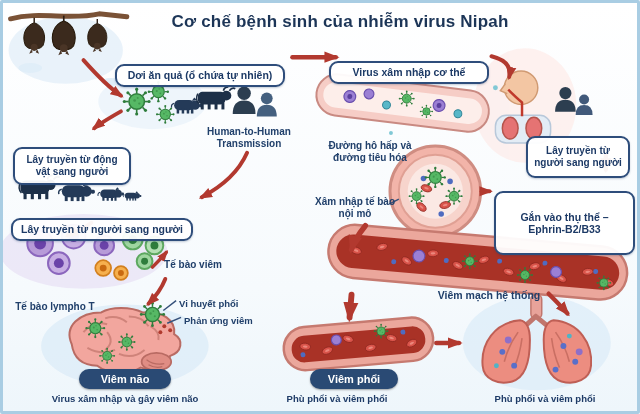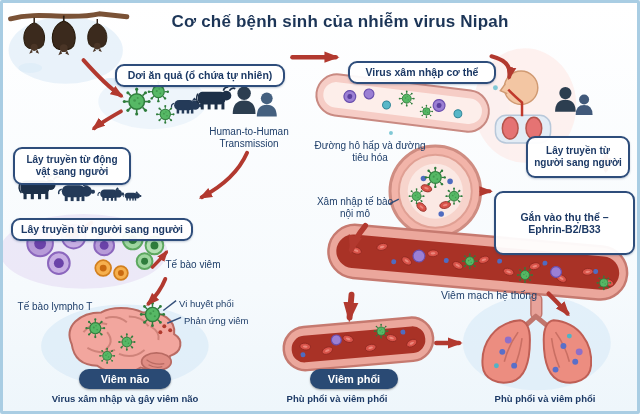--- a/index.html
+++ b/index.html
@@ -6,21 +6,21 @@
   html,body { width:640px; height:414px; }
   body { font-family: "Liberation Sans", sans-serif; background:#ffffff; }
   .canvas { position:relative; width:640px; height:414px; background:linear-gradient(180deg,#ffffff 0%,#f6fafd 70%,#eef6fb 100%);
             border:3px solid #a9cde3; border-radius:2px; overflow:hidden; }
   .art { position:absolute; inset:0; width:100%; height:100%; z-index:1; }
   .txt { position:absolute; z-index:2; color:#1d3a66; }
   .title { left:70px; right:30px; top:9px; text-align:center; font-size:17px; font-weight:bold; color:#1c3557; letter-spacing:.2px; }
   .box { position:absolute; z-index:2; background:rgba(255,255,255,.95); border:2px solid #2e4d7b; border-radius:9px;
          color:#1d3a66; font-weight:bold; display:flex; align-items:center; justify-content:center;
          text-align:center; line-height:1.18; padding:2px 5px; box-shadow:0 1px 2px rgba(30,60,100,.25);margin-top:17px; }
-  .lbl { position:absolute; z-index:2; color:#21406b; font-weight:normal; text-align:center; line-height:1.2; }
+  .lbl { position:absolute; z-index:2; color:#21406b; font-weight:bold; text-align:center; line-height:1.2; }
   .badge { position:absolute; z-index:2; background:#2a4a74; color:#ffffff; border-radius:11px; font-weight:bold;
            display:flex; align-items:center; justify-content:center; font-size:11px; box-shadow:0 1px 2px rgba(0,0,0,.35); }
   .cap { position:absolute; z-index:2; font-size:9.5px; font-weight:bold; color:#1d3a66; text-align:center; }
   .ephrin { flex-direction:column; gap:16px; }
   .ephrin .t { font-size:10.5px; font-weight:bold; }
   .ephrin .n { font-size:7.5px; font-weight:normal; color:#27456e; line-height:1.2; }
 </style>
 </head>
 <body>
 
@@ -308,21 +308,21 @@
     <line x1="174" y1="302" x2="161" y2="312"></line>
     <line x1="179" y1="319" x2="165" y2="325"></line>
     <line x1="390" y1="204" x2="400" y2="199"></line>
   </g>
 </svg>
 
   <div class="txt title">Cơ chế bệnh sinh của nhiễm virus Nipah</div>
 
   <div class="box" style="left:112px; top:44px; width:170px; height:23px; font-size:10.5px;">Dơi ăn quả (ổ chứa tự nhiên)</div>
 
-  <div class="box" style="left:345px; top:41px; width:148px; height:23px; font-size:10.5px;">Virus xâm nhập cơ thể</div>
+  <div class="box" style="left:326px; top:41px; width:160px; height:23px; font-size:10.5px;">Virus xâm nhập cơ thể</div>
 
   <div class="box" style="left:10px; top:127px; width:118px; height:38px; font-size:10px;">Lây truyền từ động vật sang người</div>
 
   <div class="box" style="left:8px; top:198px; width:182px; height:23px; font-size:10.5px;">Lây truyền từ người sang người</div>
 
   <div class="box" style="left:523px; top:116px; width:104px; height:42px; font-size:10px;">Lây truyền từ người sang người</div>
 
   <div class="box ephrin" style="left:491px; top:171px; width:141px; height:64px;">
     <span class="t">Gắn vào thụ thể – Ephrin-B2/B33</span>
   </div>

